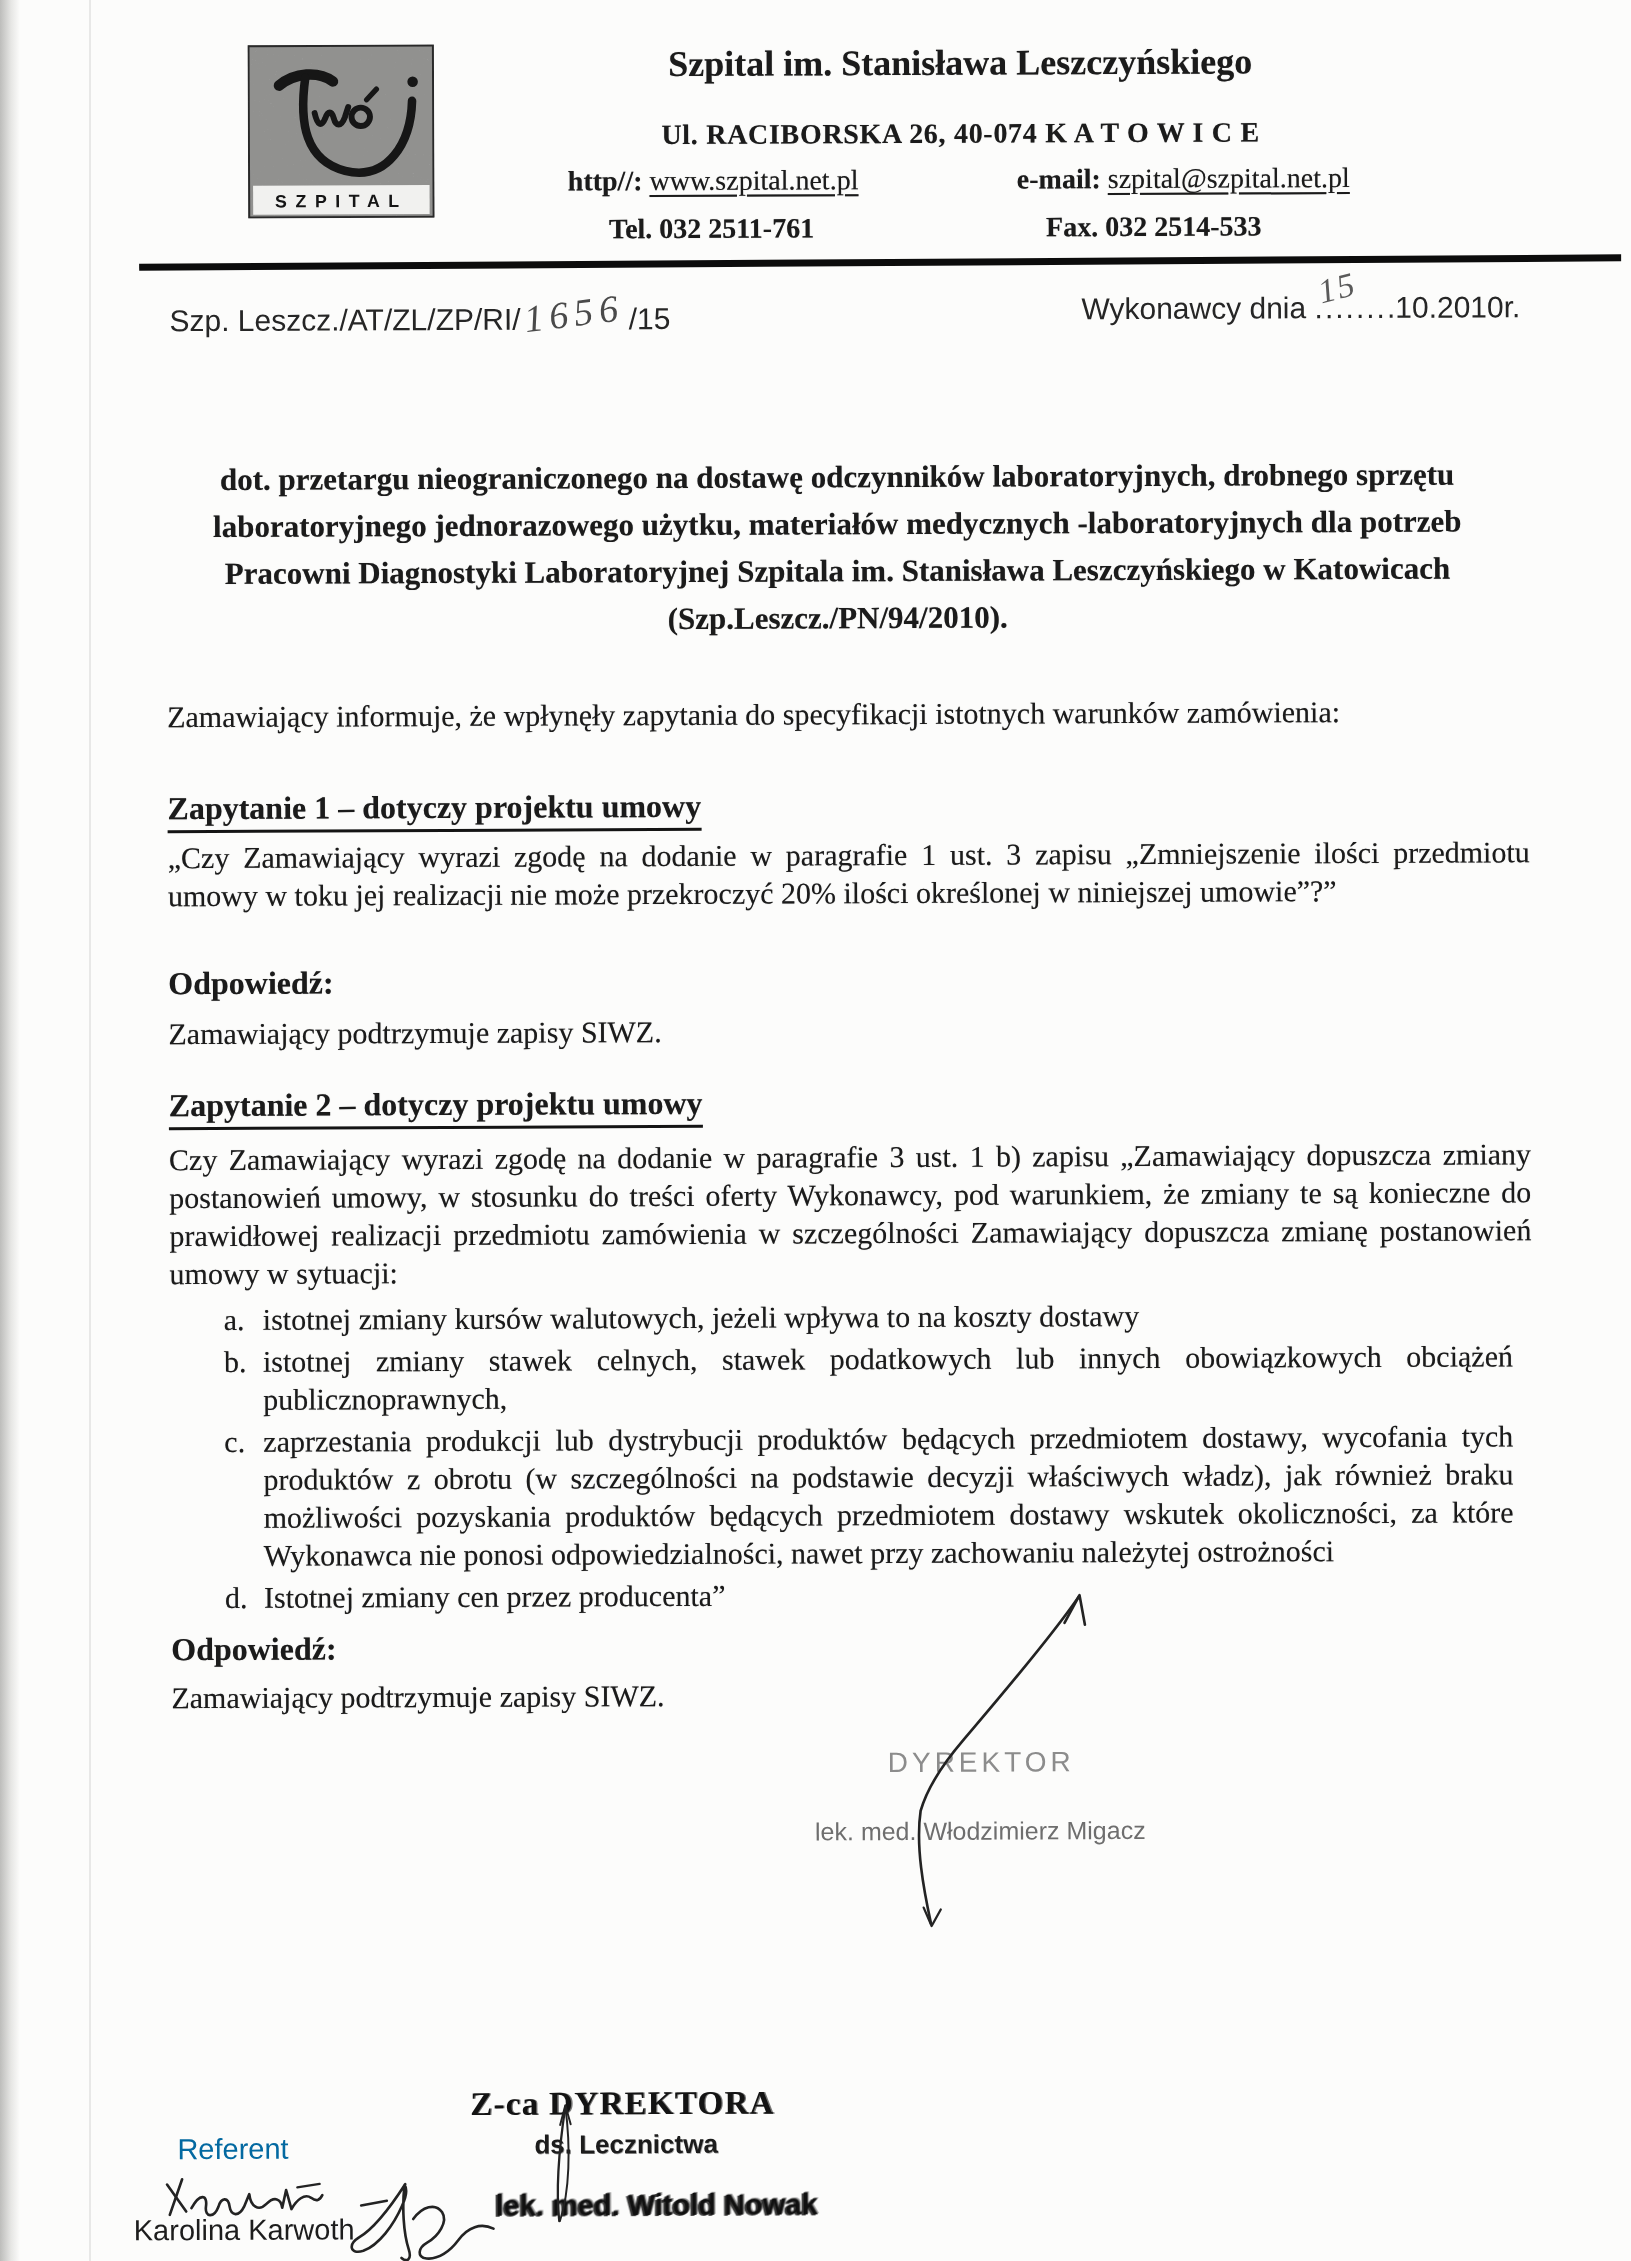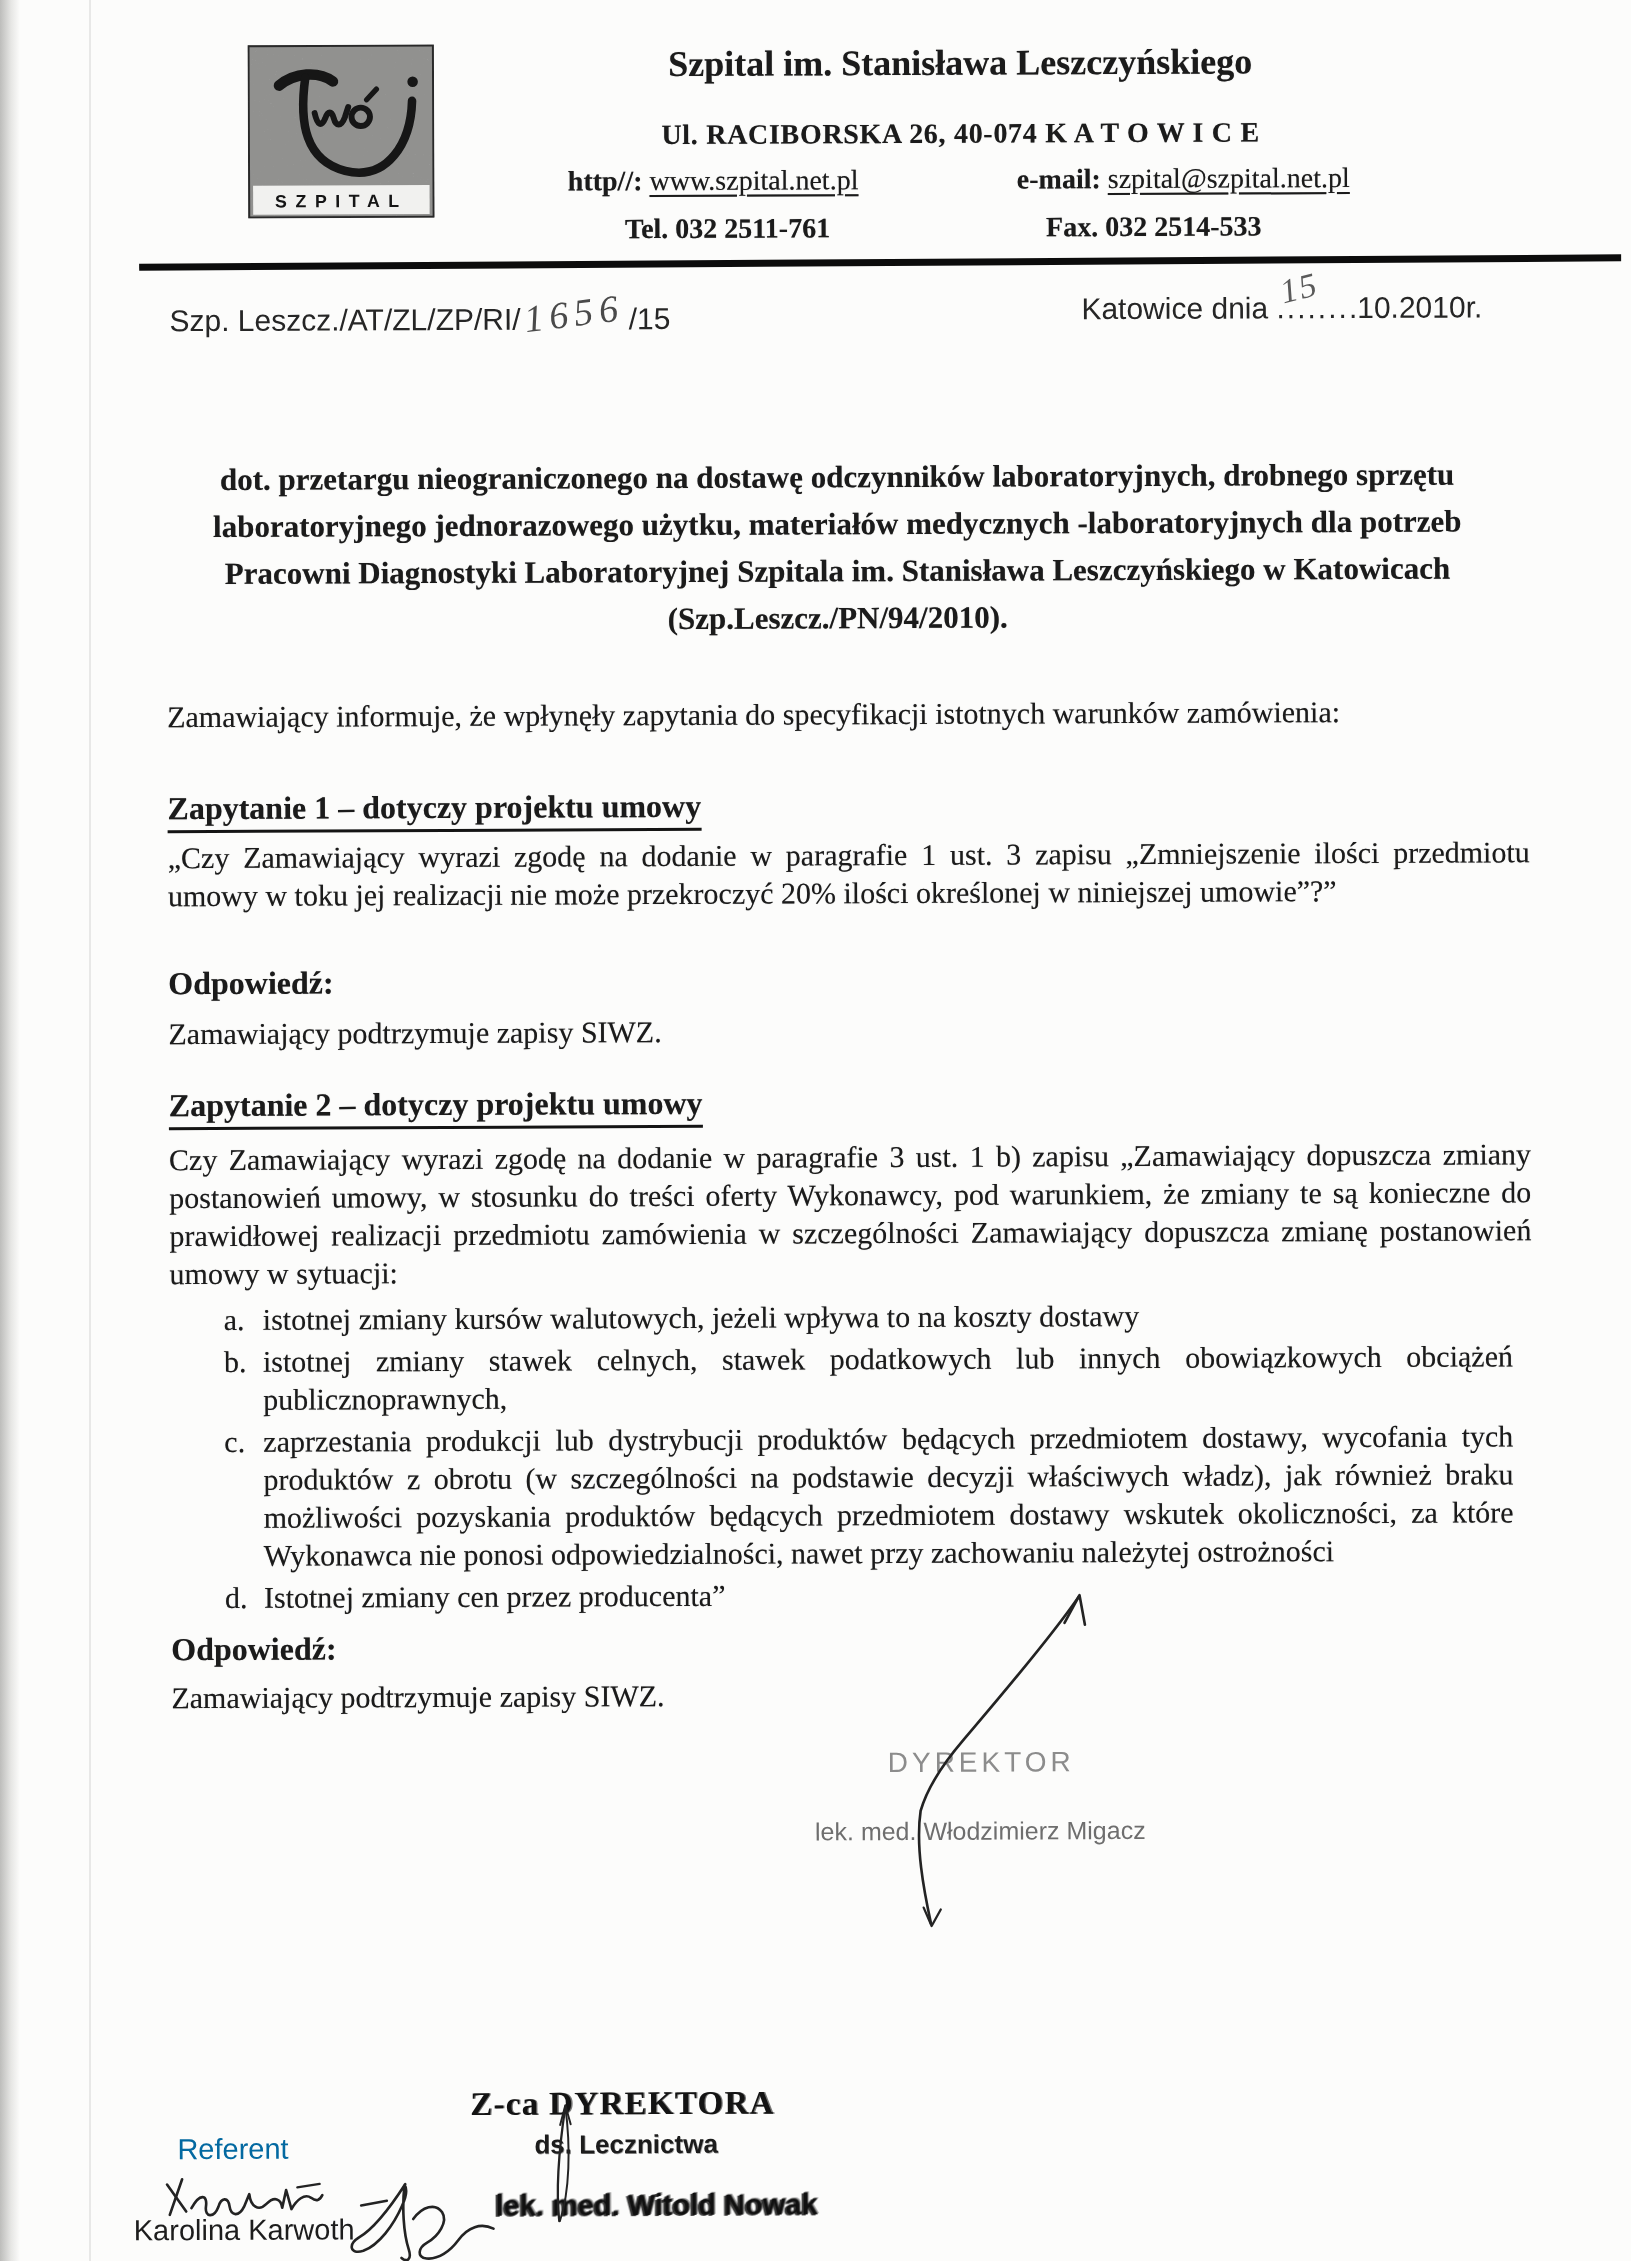--- a/index.html
+++ b/index.html
@@ -24,21 +24,21 @@
   
   .scan-edge{position:absolute;left:0;top:0;width:20px;height:100%;
     background:linear-gradient(90deg,#bdbdbb,#e6e6e4 55%,rgba(255,255,255,0));}
   .scan-line{position:absolute;left:89px;top:0;width:2px;height:100%;background:rgba(110,110,110,.14);}
 
   
   .hdr-title{left:447px;top:43px;width:1026px;font-size:36px;line-height:41px;}
   .hdr-address{left:447px;top:118px;width:1026px;font-size:28px;letter-spacing:0.7px;}
   .hdr-web{left:567px;top:164px;font-size:28px;}
   .hdr-email{left:1016px;top:164px;font-size:28px;}
-  .hdr-tel{left:624px;top:212px;font-size:28px;text-align:right;}
+  .hdr-tel{left:608px;top:212px;font-size:28px;text-align:right;}
   .hdr-fax{left:1045px;top:212px;font-size:28px;}
   .hdr-link{text-decoration:underline;text-underline-offset:4.6px;text-decoration-thickness:2px;font-weight:normal;}
   .hdr-rule{left:138px;top:259px;width:1482px;height:7.2px;background:#0c0c0c;transform:rotate(-0.12deg);}
 
   
   .ref-left{left:168px;top:293px;font-size:30px;color:#262626;}
   .ref-right{left:1080px;top:293px;font-size:30px;color:#262626;}
   .hand{display:inline-block;font-family:"Liberation Serif",serif;font-style:italic;color:#4a4a4a;}
   .hand-number{font-size:38px;letter-spacing:6px;transform:rotate(-7deg) translateY(-3.3px);margin:0 4px;}
   .dotwrap{position:relative;display:inline-block;letter-spacing:2px;}
@@ -123,21 +123,21 @@
     </div>
     <div class="abs hdr-tel serif b sc nowrap">Tel. 032   2511-761</div>
     <div class="abs hdr-fax serif b sc nowrap">Fax. 032   2514-533</div>
 
     <div class="abs hdr-rule"></div>
 
     <div class="abs ref-left sans nowrap">
       <span>Szp. Leszcz./AT/ZL/ZP/RI/</span><span class="hand hand-number">1656</span><span>/15</span>
     </div>
     <div class="abs ref-right sans nowrap">
-      <span>Katowice dnia</span>
+      <span>Wykonawcy dnia</span>
       <span class="dotwrap"><span>.......</span><span class="hand hand-day">15</span></span><span>.10.2010r.</span>
     </div>
 
     <div class="abs subject serif b center sc">
       <div class="nowrap">dot. przetargu nieograniczonego na dostawę odczynników laboratoryjnych, drobnego sprzętu</div>
       <div class="nowrap">laboratoryjnego jednorazowego użytku, materiałów medycznych -laboratoryjnych dla potrzeb</div>
       <div class="nowrap">Pracowni Diagnostyki Laboratoryjnej Szpitala im. Stanisława Leszczyńskiego w Katowicach</div>
       <div class="nowrap">(Szp.Leszcz./PN/94/2010).</div>
     </div>
 

